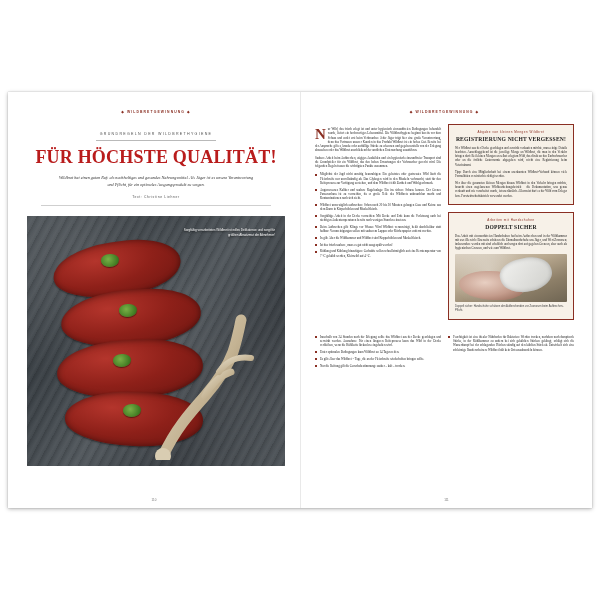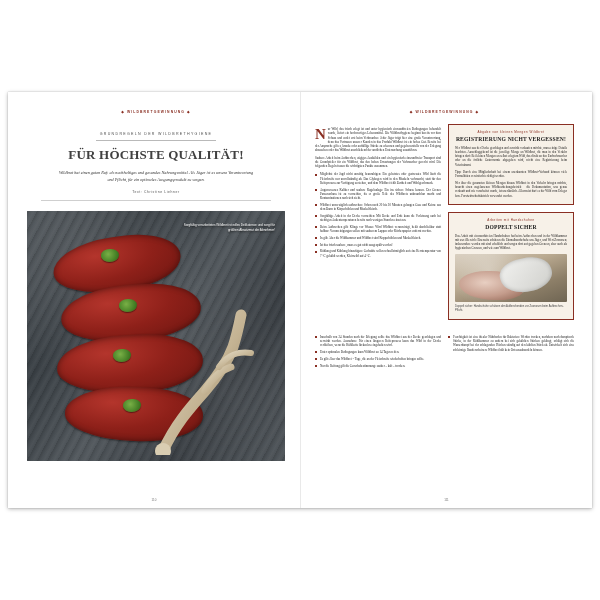--- a/index.html
+++ b/index.html
@@ -64,23 +64,23 @@
   .rule-thin {
     width: 120px;
     height: 1px;
     background: #b9b9b9;
     margin: 4px auto 6px auto;
   }
   .headline {
     text-align: center;
     font-family: "Liberation Serif", serif;
     font-weight: bold;
-    font-size: 13px;
+    font-size: 18px;
     letter-spacing: 0.2px;
-    color: #404040;
+    color: #b91c1c;
     margin: 2px 0 7px 0;
   }
   .standfirst {
     text-align: center;
     font-family: "Liberation Serif", serif;
     font-style: italic;
     font-size: 4.2px;
     line-height: 6.5px;
     color: #333333;
     width: 200px;

